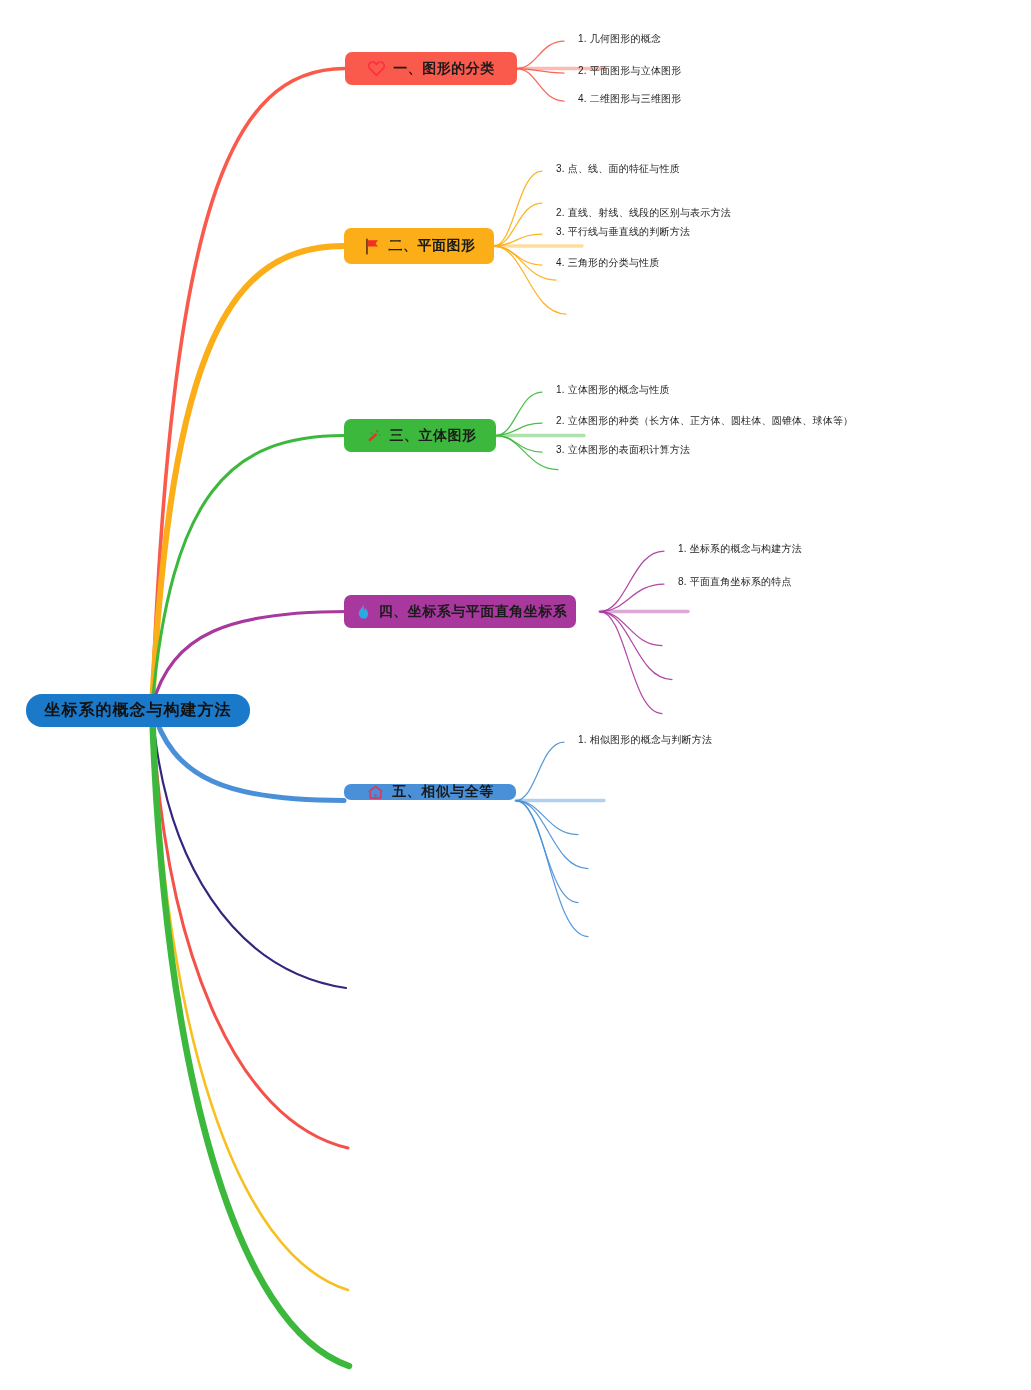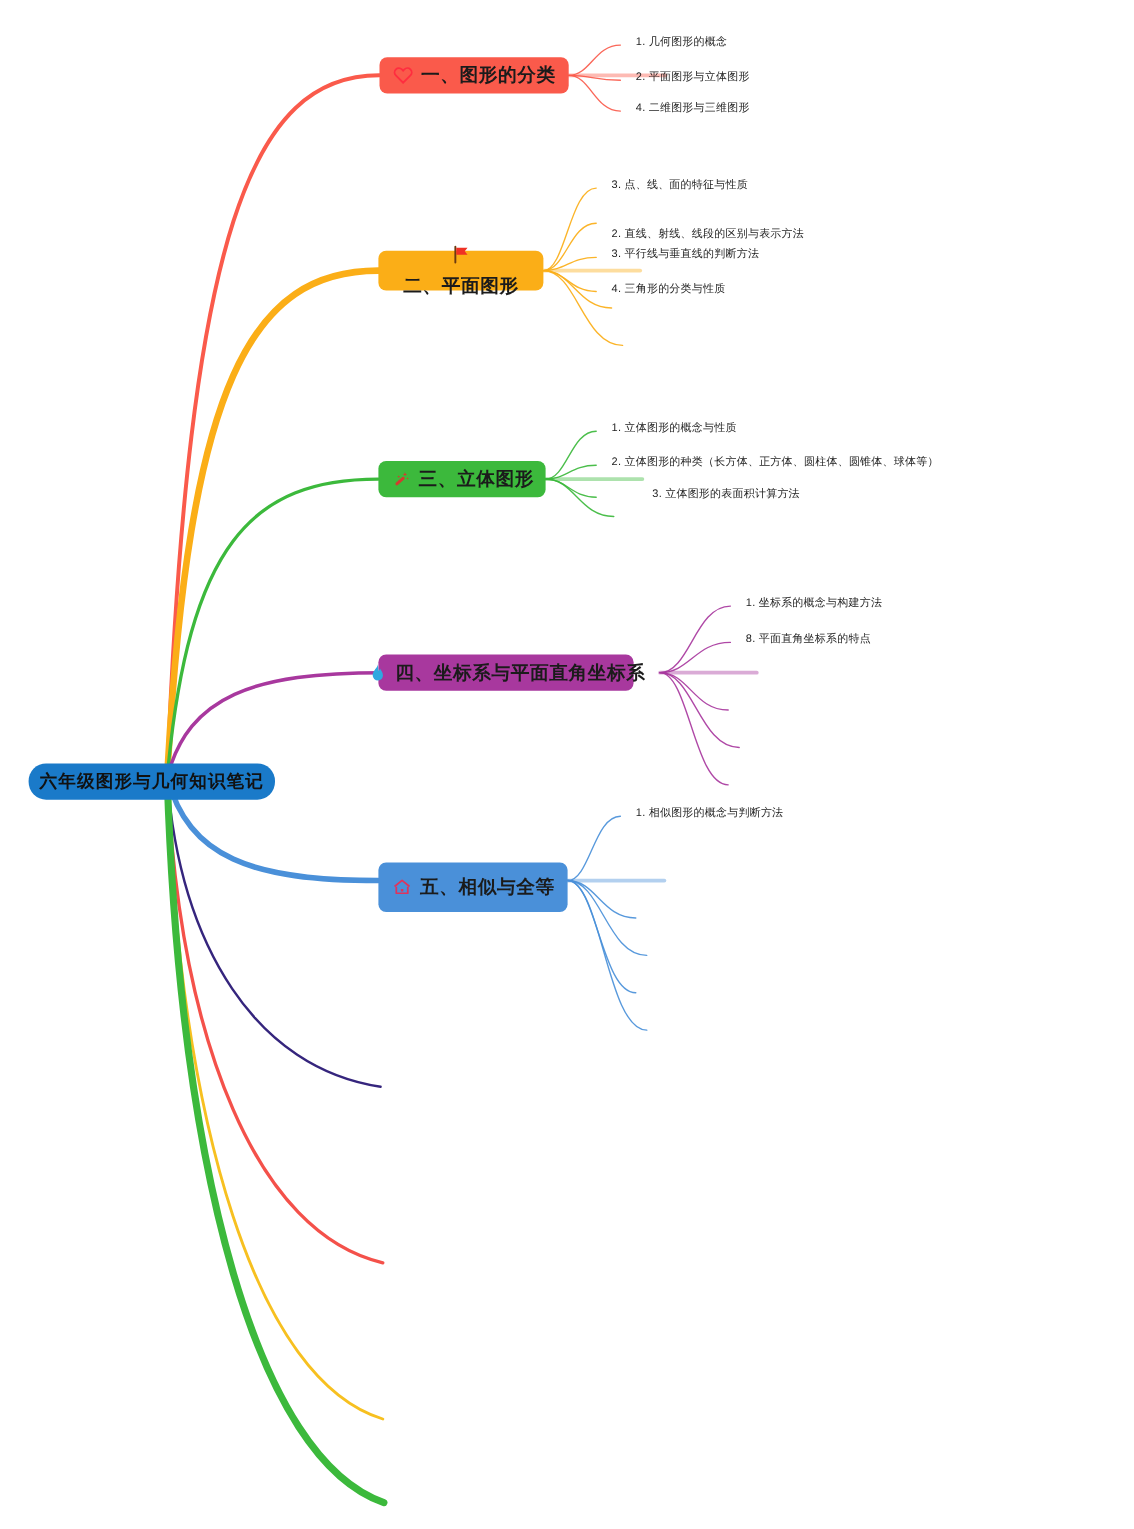--- a/index.html
+++ b/index.html
@@ -41,21 +41,21 @@
   }
   .node.root {
     background: #1a7ac9;
     color: #111111;
     border-radius: 16px;
     font-size: 16px;
     padding: 0 16px;
     letter-spacing: 1px;
   }
   .node.branch {
-    font-size: 17px;
+    font-size: 14px;
     padding: 0 14px;
     gap: 7px;
   }
   .node .nicon {
     display: inline-flex;
     align-items: center;
     justify-content: center;
     width: 19px;
     height: 19px;
     flex: 0 0 auto;
@@ -110,34 +110,34 @@
       <path d="M 600 611.5 L 688 611.5" fill="none" stroke="#a8389e" stroke-width="3.4" opacity="0.42" stroke-linecap="round"></path>
       <path d="M 516 800.5 C 536.16 800.5, 540 742, 564 742" fill="none" stroke="#4a90d9" stroke-width="1.25" stroke-linecap="round" opacity="0.92"></path>
       <path d="M 516 800.5 C 542.04 800.5, 547 834.5, 578 834.5" fill="none" stroke="#4a90d9" stroke-width="1.25" stroke-linecap="round" opacity="0.92"></path>
       <path d="M 516 800.5 C 546.24 800.5, 552 868.5, 588 868.5" fill="none" stroke="#4a90d9" stroke-width="1.25" stroke-linecap="round" opacity="0.92"></path>
       <path d="M 516 800.5 C 542.04 800.5, 547 902.5, 578 902.5" fill="none" stroke="#4a90d9" stroke-width="1.25" stroke-linecap="round" opacity="0.92"></path>
       <path d="M 516 800.5 C 546.24 800.5, 552 936.5, 588 936.5" fill="none" stroke="#4a90d9" stroke-width="1.25" stroke-linecap="round" opacity="0.92"></path>
       <path d="M 516 800.5 L 604 800.5" fill="none" stroke="#4a90d9" stroke-width="3.4" opacity="0.42" stroke-linecap="round"></path>
     </svg>
   <div id="nodes">
       <div class="node root" style="left: 26px; top: 694px; width: 224px; height: 33px; background: rgb(26, 122, 201);">
-        <span>六年级图形与几何知识笔记</span>
+        <span>坐标系的概念与构建方法</span>
       </div>
       <div class="node branch" style="left: 345px; top: 52px; width: 172px; height: 33px; background: rgb(250, 90, 75);">
         <span class="nicon">
           <svg width="19" height="19" viewBox="0 0 24 24" fill="none" stroke="#ff2d3f" stroke-width="2.1">
             <path d="M12 20.5 3.6 12.1a4.9 4.9 0 0 1 7-6.9l1.4 1.4 1.4-1.4a4.9 4.9 0 0 1 7 6.9z"></path>
           </svg>
         </span>
         <span>一、图形的分类</span>
       </div>
       <div class="leaf" style="left: 578px; top: 34px;">1. 几何图形的概念</div>
       <div class="leaf" style="left: 578px; top: 66px;">2. 平面图形与立体图形</div>
       <div class="leaf" style="left: 578px; top: 94px;">4. 二维图形与三维图形</div>
-      <div class="node branch" style="left: 344px; top: 228px; width: 150px; height: 36px; background: rgb(251, 174, 23); flex-direction: column;">
+      <div class="node branch" style="left: 344px; top: 228px; width: 150px; height: 36px; background: rgb(251, 174, 23);">
         <span class="nicon">
           <svg width="19" height="19" viewBox="0 0 24 24">
             <path d="M5 3v18" stroke="#6b3a10" stroke-width="2.2" stroke-linecap="round"></path>
             <path d="M6 4h13l-3.2 4.2L19 12H6z" fill="#ef3124"></path>
           </svg>
         </span>
         <span>二、平面图形</span>
       </div>
       <div class="leaf" style="left: 556px; top: 164px;">3. 点、线、面的特征与性质</div>
       <div class="leaf" style="left: 556px; top: 196px; margin-top: 12px;">2. 直线、射线、线段的区别与表示方法</div>
@@ -149,32 +149,32 @@
             <rect x="4.5" y="12.6" width="13" height="3.4" rx="1.5" transform="rotate(-42 11 14.3)" fill="#d23c2e"></rect>
             <path d="M16.6 4.2l.7 1.8 1.8.7-1.8.7-.7 1.8-.7-1.8-1.8-.7 1.8-.7z" fill="#d23c2e"></path>
             <circle cx="9.4" cy="9.2" r="1.1" fill="#d23c2e"></circle>
             <circle cx="19.6" cy="11.4" r="0.9" fill="#d23c2e"></circle>
           </svg>
         </span>
         <span>三、立体图形</span>
       </div>
       <div class="leaf" style="left: 556px; top: 385px;">1. 立体图形的概念与性质</div>
       <div class="leaf" style="left: 556px; top: 416px;">2. 立体图形的种类（长方体、正方体、圆柱体、圆锥体、球体等）</div>
-      <div class="leaf" style="left: 556px; top: 445px; margin-left: 37px;">3. 立体图形的表面积计算方法</div>
+      <div class="leaf" style="left: 556px; top: 445px;">3. 立体图形的表面积计算方法</div>
       <div class="node branch" style="left: 344px; top: 595px; width: 232px; height: 33px; background: rgb(168, 56, 158);">
         <span class="nicon">
           <svg width="19" height="19" viewBox="0 0 24 24">
             <path d="M12.6 2.2c.9 3-1.4 4.6-2.7 6.4-1.6 2.2-2.6 3.9-2.6 6.1A6.2 6.2 0 0 0 13.5 21c3.3 0 5.6-2.6 5.6-6 0-3.4-2.3-5.3-3.3-7.4-.4 1.2-1.2 2-2.1 2.5.4-2.9-.2-5.9-1.1-7.9z" fill="#2fa8e0"></path>
           </svg>
         </span>
         <span>四、坐标系与平面直角坐标系</span>
       </div>
       <div class="leaf" style="left: 678px; top: 544px;">1. 坐标系的概念与构建方法</div>
       <div class="leaf" style="left: 678px; top: 577px;">8. 平面直角坐标系的特点</div>
-      <div class="node branch" style="left: 344px; top: 784px; width: 172px; height: 45px; background: rgb(74, 144, 217);">
+      <div class="node branch" style="left: 344px; top: 784px; width: 172px; height: 16px; background: rgb(74, 144, 217);">
         <span class="nicon">
           <svg width="19" height="19" viewBox="0 0 24 24" fill="none" stroke="#e0335c" stroke-width="2" stroke-linejoin="round">
             <path d="M3.4 11.2 12 4.2l8.6 7"></path>
             <path d="M5.4 11.6V19h13.2v-7.4"></path>
             <rect x="10.6" y="14.2" width="2.9" height="2.9" rx="0.6" fill="#e0335c" stroke="none"></rect>
           </svg>
         </span>
         <span>五、相似与全等</span>
       </div>
       <div class="leaf" style="left: 578px; top: 735px;">1. 相似图形的概念与判断方法</div>

